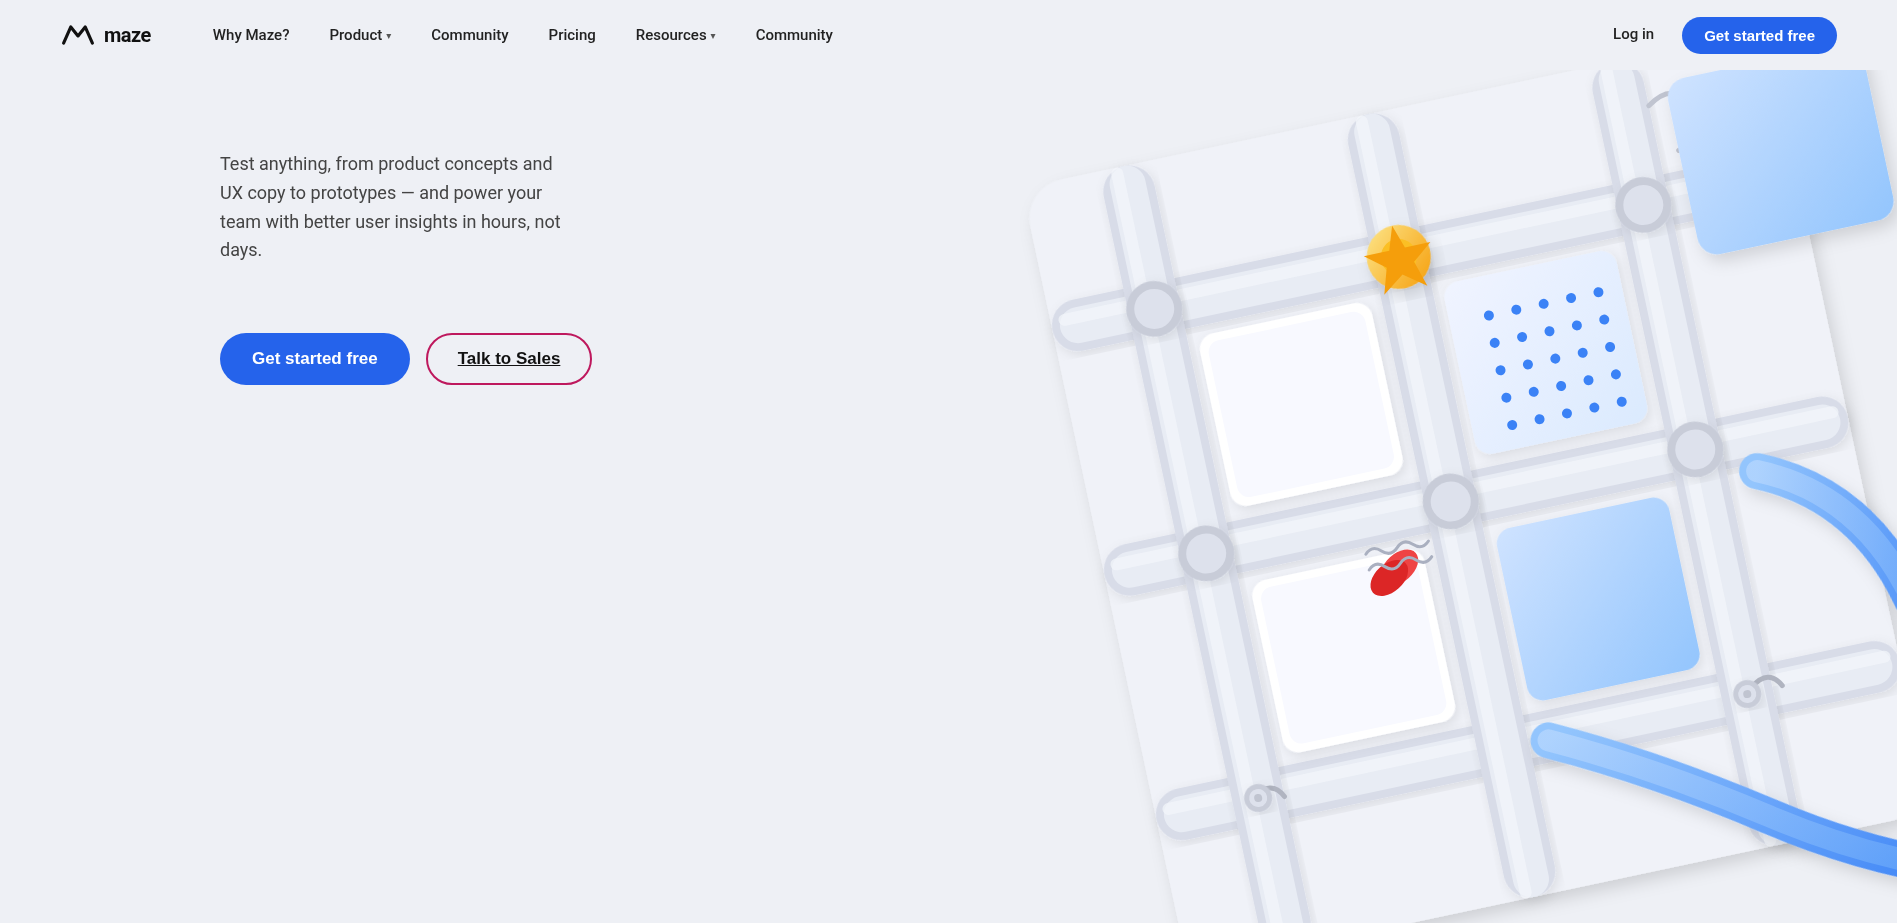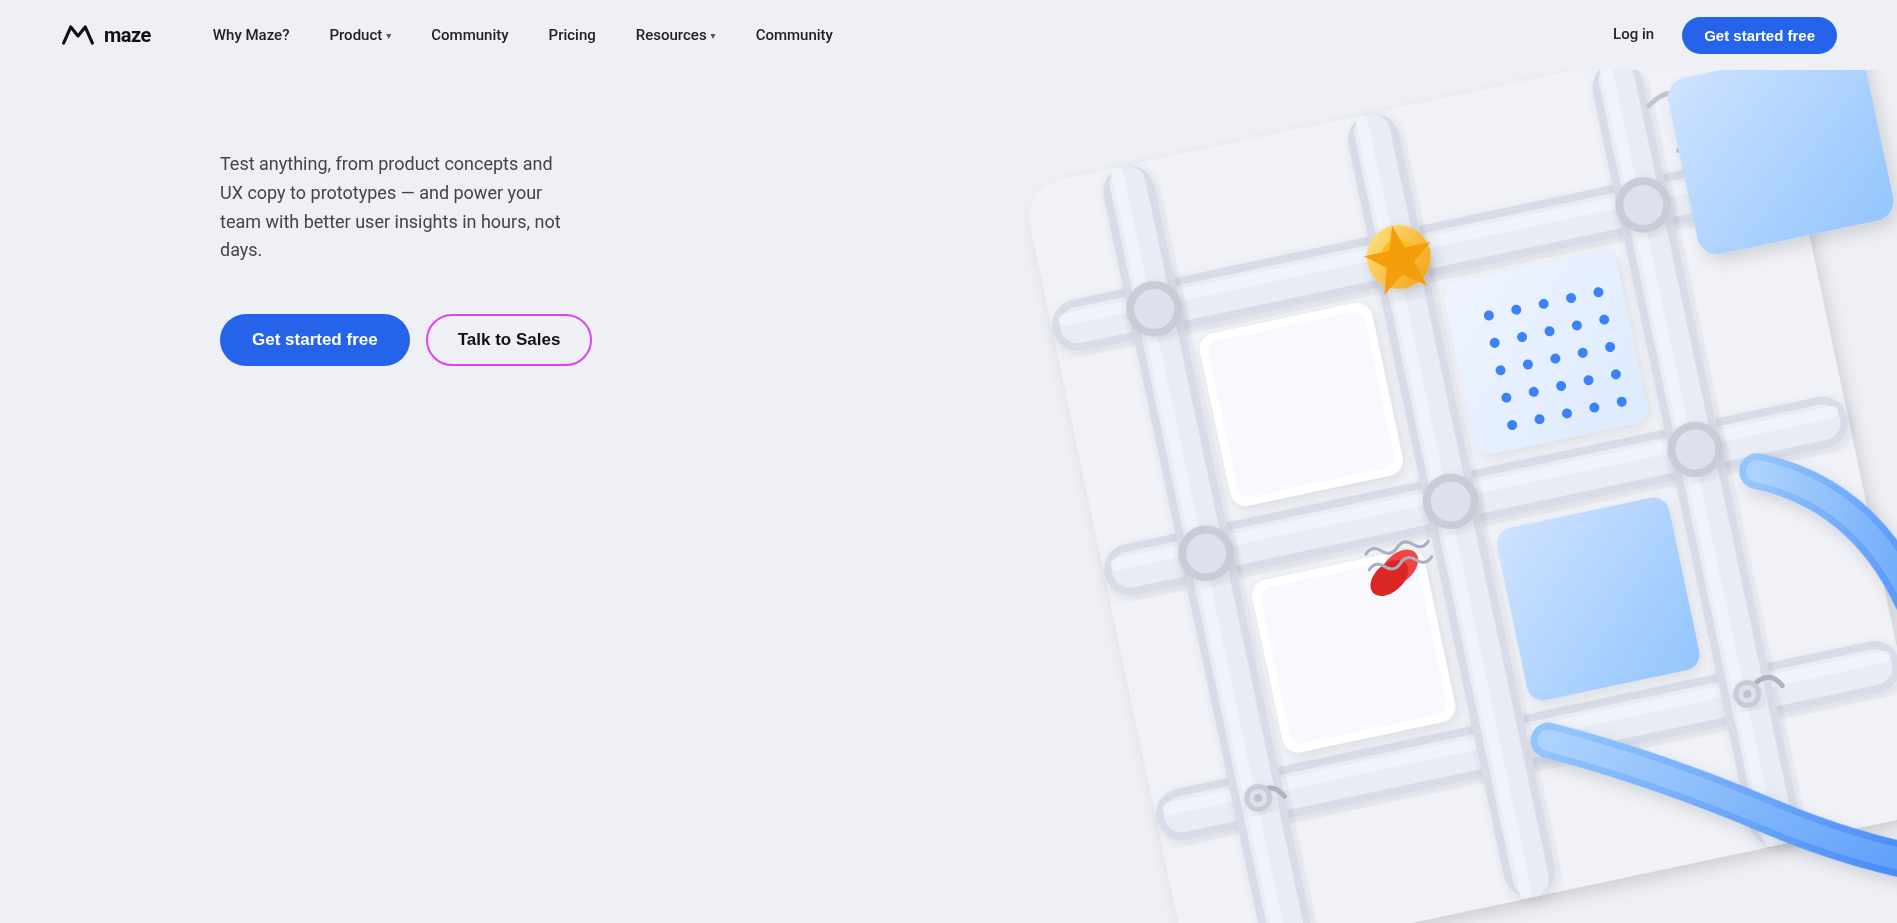--- a/index.html
+++ b/index.html
@@ -121,21 +121,21 @@
       letter-spacing: -2px;
       margin-bottom: 28px;
     }
 
     .hero-subtitle {
       font-size: 18px;
       font-weight: 400;
       color: #444;
       line-height: 1.6;
       max-width: 360px;
-      margin-bottom: 49px;
+      margin-bottom: 68px;
     }
 
     .hero-buttons {
       display: flex;
       gap: 16px;
       align-items: center;
     }
 
     .btn-primary {
       background: #2563eb;
@@ -144,26 +144,27 @@
       border-radius: 50px;
       padding: 16px 32px;
       font-size: 17px;
       font-weight: 600;
       cursor: pointer;
     }
 
     .btn-secondary {
       background: transparent;
       color: #111;
-      border: 2px solid #d946ef;
+      border: 2px solid #be185d;
       border-radius: 50px;
       padding: 14px 30px;
       font-size: 17px;
       font-weight: 600;
       cursor: pointer;
+      text-decoration: underline;
     }
 
     
     .hero-illustration {
       position: absolute;
       right: -60px;
       top: -20px;
       width: 960px;
       height: 900px;
       z-index: 1;

